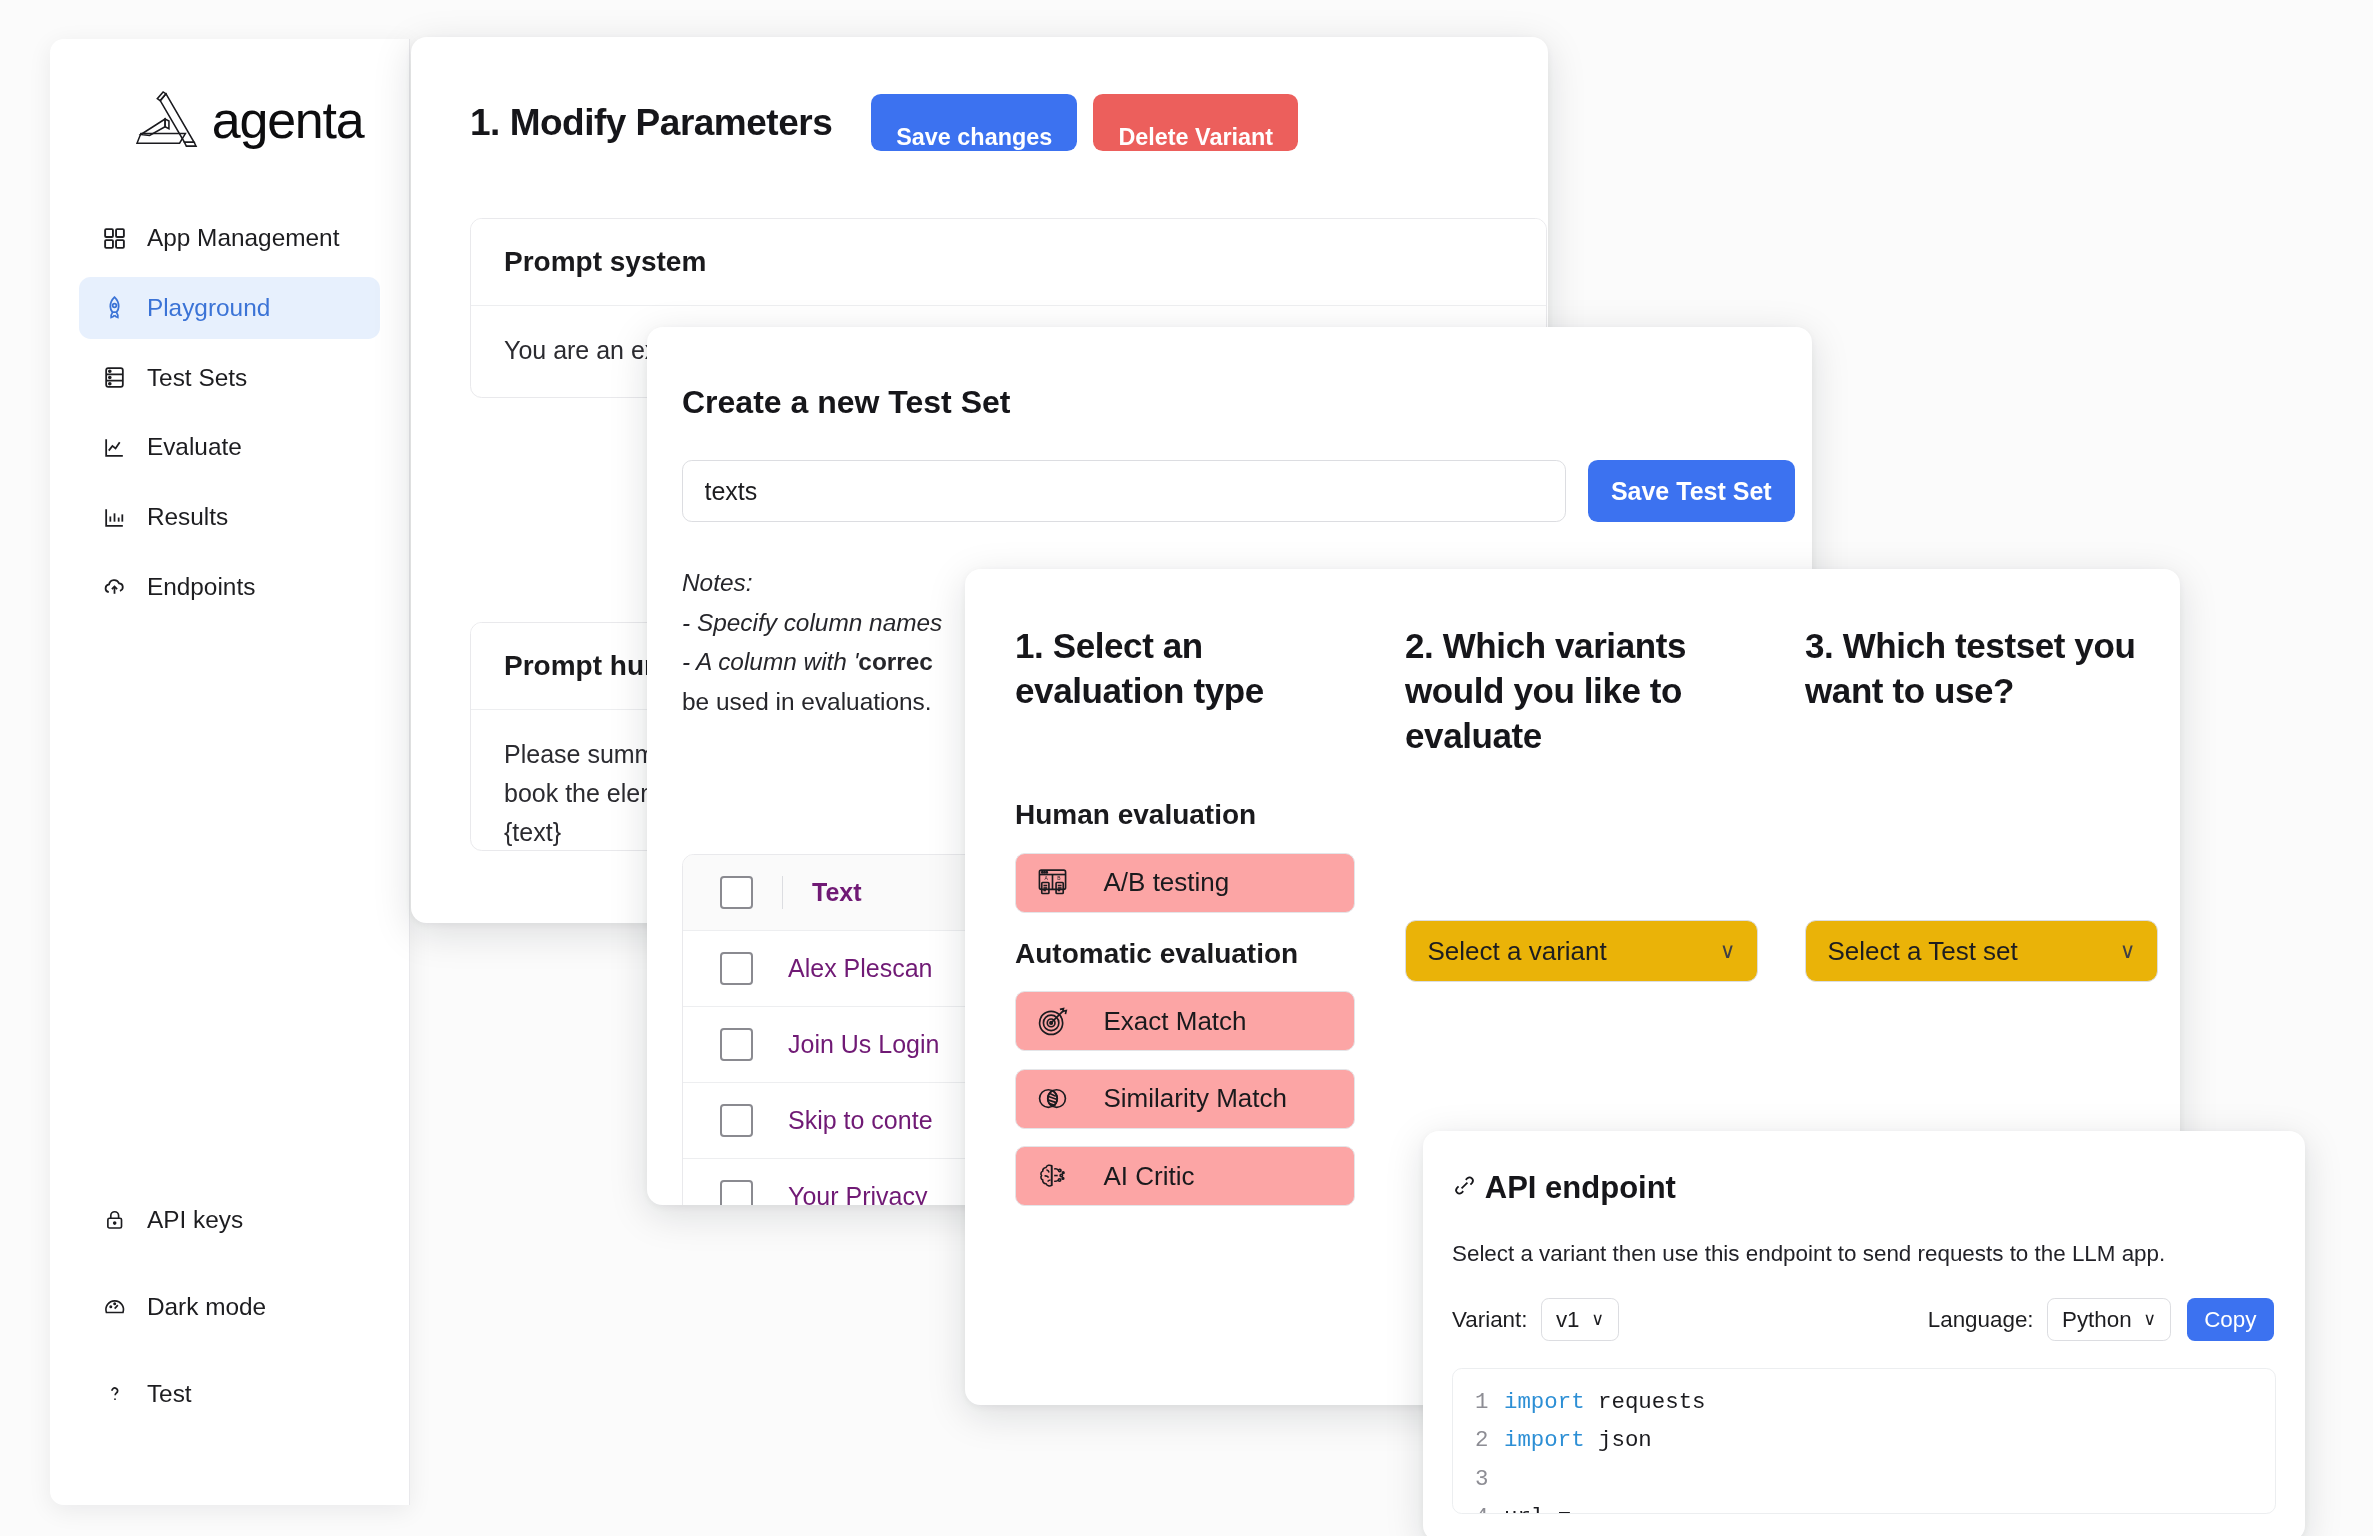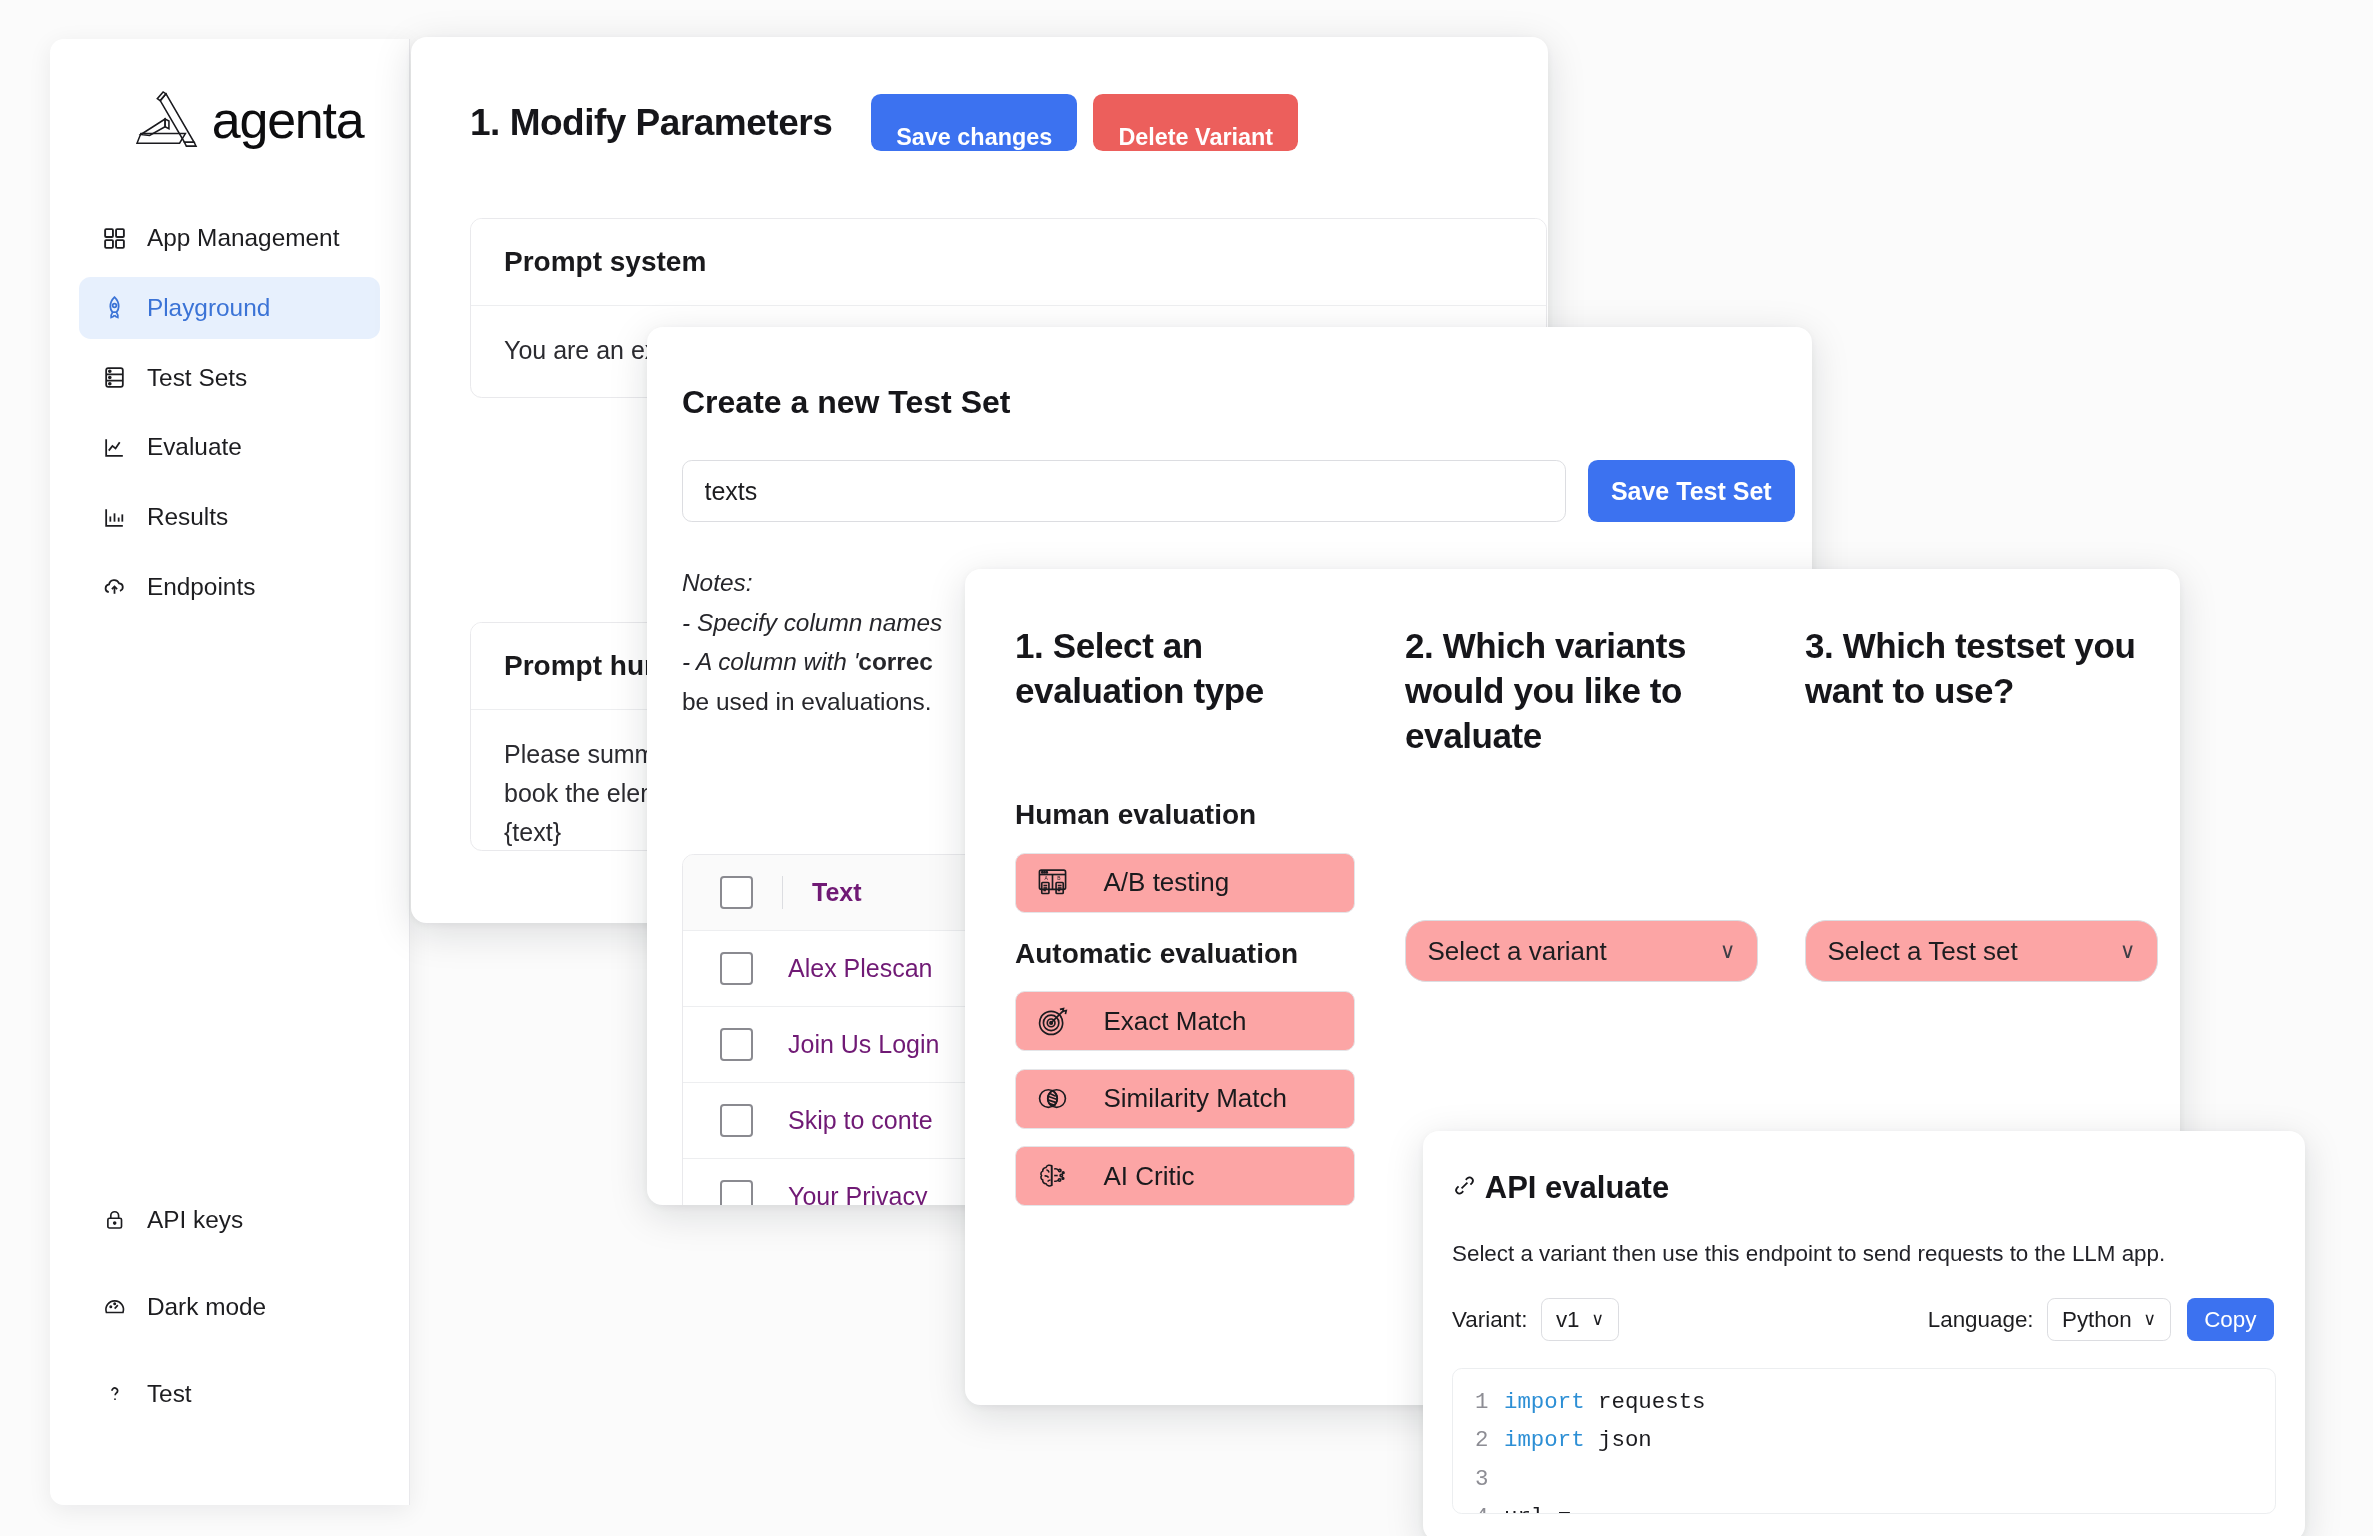--- a/index.html
+++ b/index.html
@@ -121,22 +121,22 @@
   .eval-sub { font-size: 28px; font-weight: 700; color: #1a1a1d; margin: 25px 0 21.5px; }
   .opt {
     display: flex; align-items: center; gap: 35px;
     height: 60px; border: 1px solid #e4e5e8; border-radius: 9.8px;
     padding: 0 19.5px; margin-bottom: 17.6px; background: #fca5a5;
     font-size: 26px; color: #1a1a1d; cursor: pointer;
   }
   .opt .ic { width: 33px; height: 33px; flex: none; }
   .select {
     display: flex; align-items: center; justify-content: space-between;
-    width: 353px; height: 62px; border: 1px solid #dcdde1; border-radius: 21px;
-    padding: 0 21.5px; background: #fca5a5; font-size: 26px; color: #1d1d20; cursor: pointer;
+    width: 353px; height: 62px; border: 1px solid #dcdde1; border-radius: 11px;
+    padding: 0 21.5px; background: #eab308; font-size: 26px; color: #1d1d20; cursor: pointer;
   }
   .select .chev { font-size: 21.5px; color: #3f3f46; }
   .eval-spacer { height: 146px; }
 
   
   #card-api { left: 1423px; top: 1131px; width: 882px; height: 410px; z-index: 40; overflow: hidden; }
   .api-title {
     display: flex; align-items: center; gap: 7.8px;
     padding: 39px 0 0 29px; font-size: 31px; font-weight: 700; color: #16161a;
   }
@@ -468,21 +468,21 @@
 
   <section class="card" id="card-api">
     <div class="api-title">
       <span>
         <svg viewBox="0 0 24 24" width="25" height="25" fill="none" stroke="#16161a" stroke-width="1.7">
           <path d="M9.2 14.8l5.6-5.6"></path>
           <path d="M13.2 6.6l1.6-1.6a3.2 3.2 0 014.5 4.5l-1.6 1.6"></path>
           <path d="M10.8 17.4l-1.6 1.6a3.2 3.2 0 01-4.5-4.5l1.6-1.6"></path>
         </svg>
       </span>
-      <span>API evaluate</span>
+      <span>API endpoint</span>
     </div>
 
     <p class="api-desc">Select a variant then use this endpoint to send requests to the LLM app.</p>
 
     <div class="api-row">
       <span>Variant:</span>
       <span class="mini-select">
         <span>v1</span>
         <span class="chev">∨</span>
       </span>

